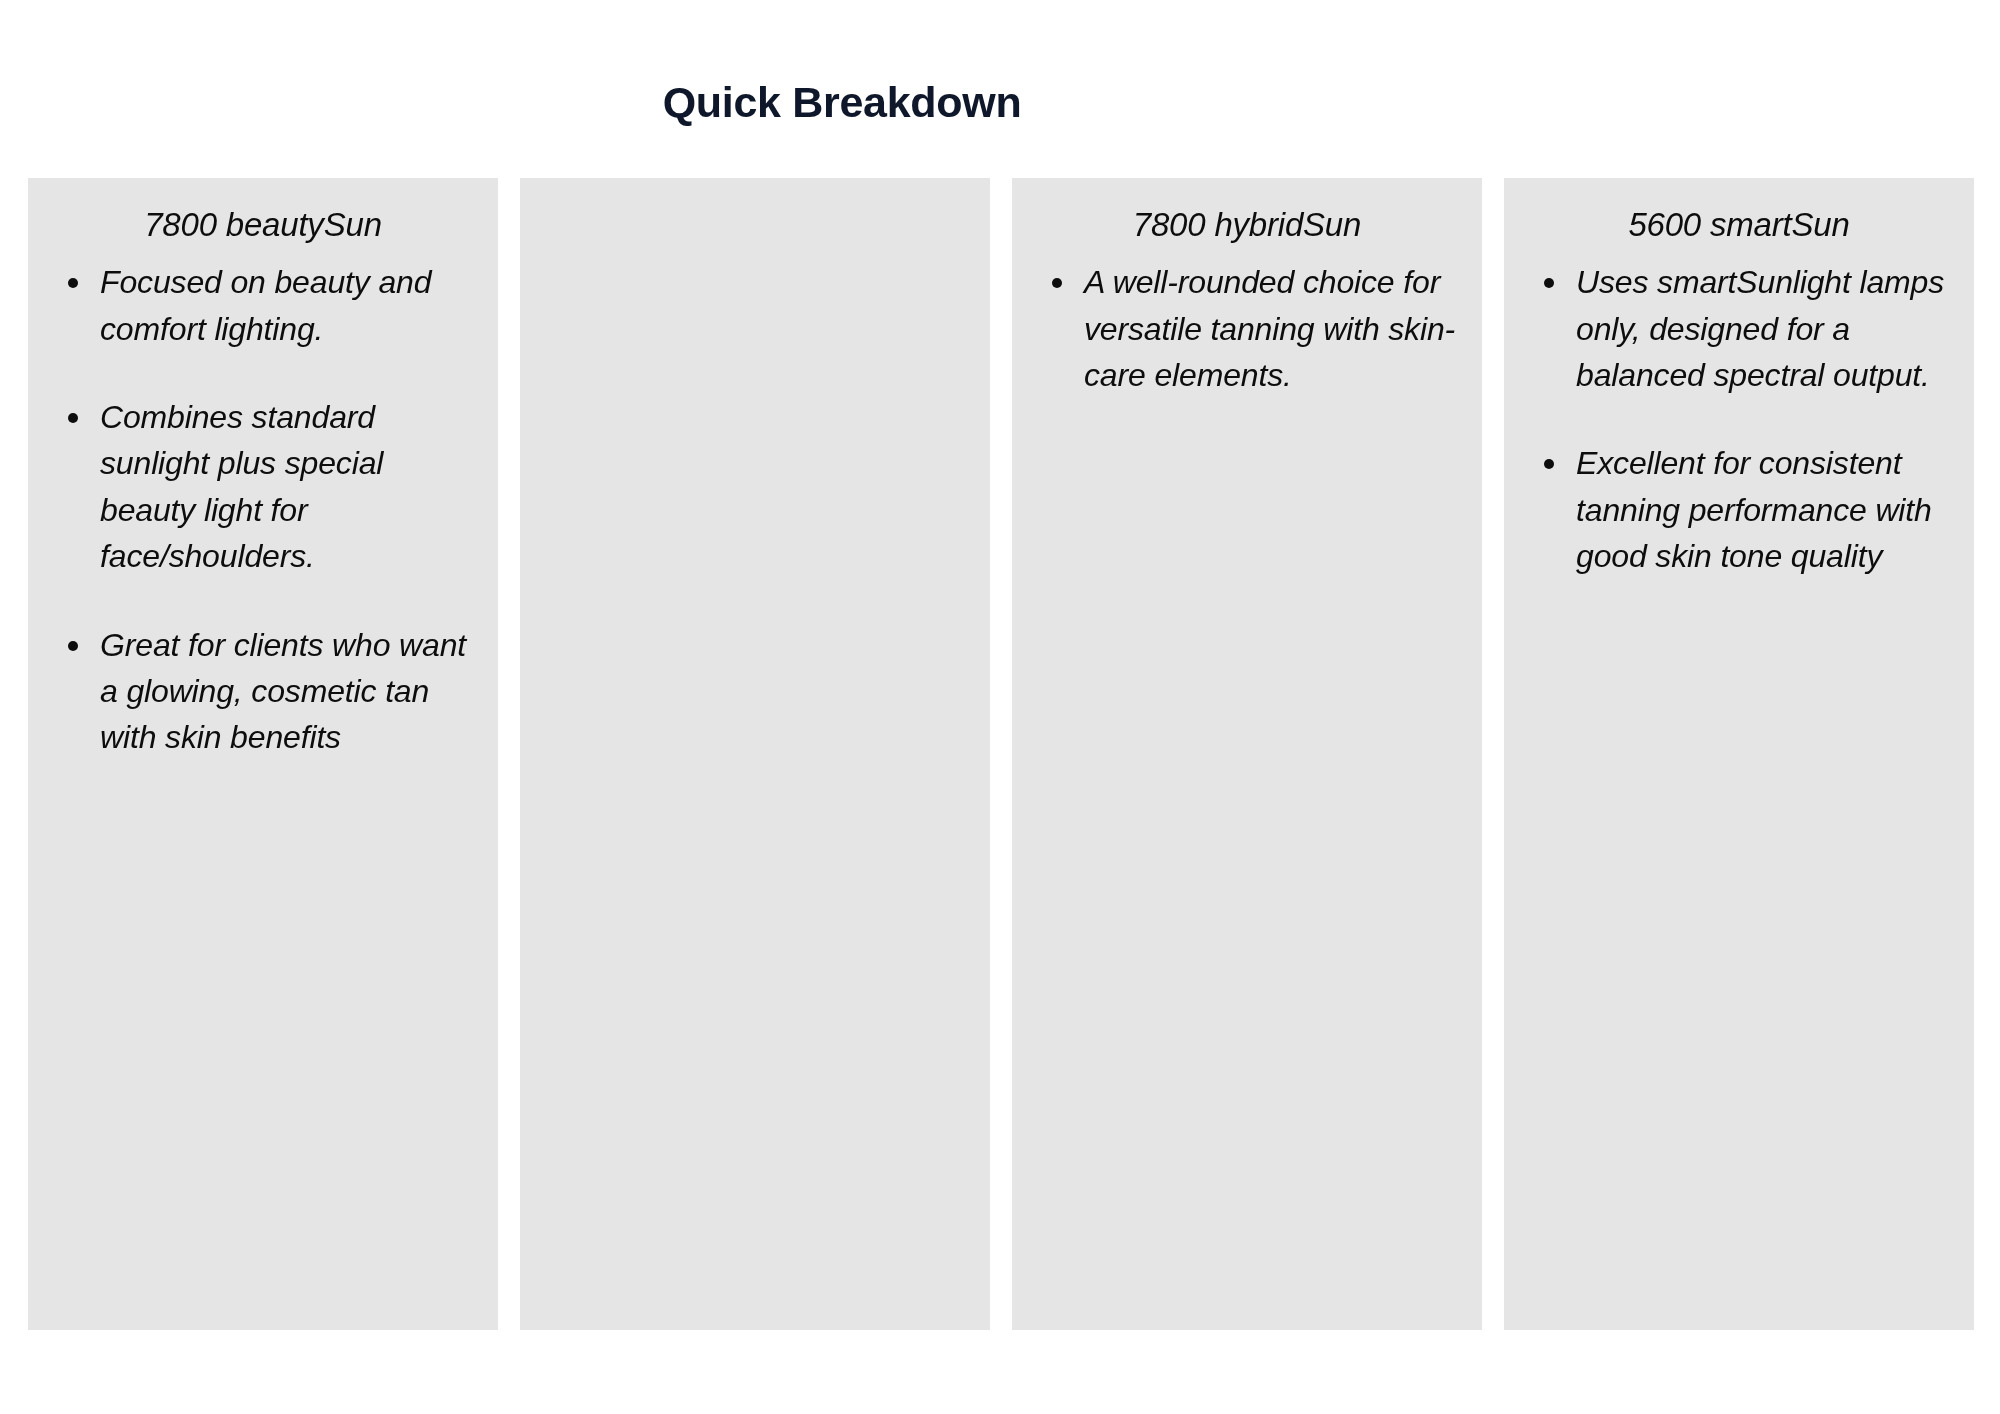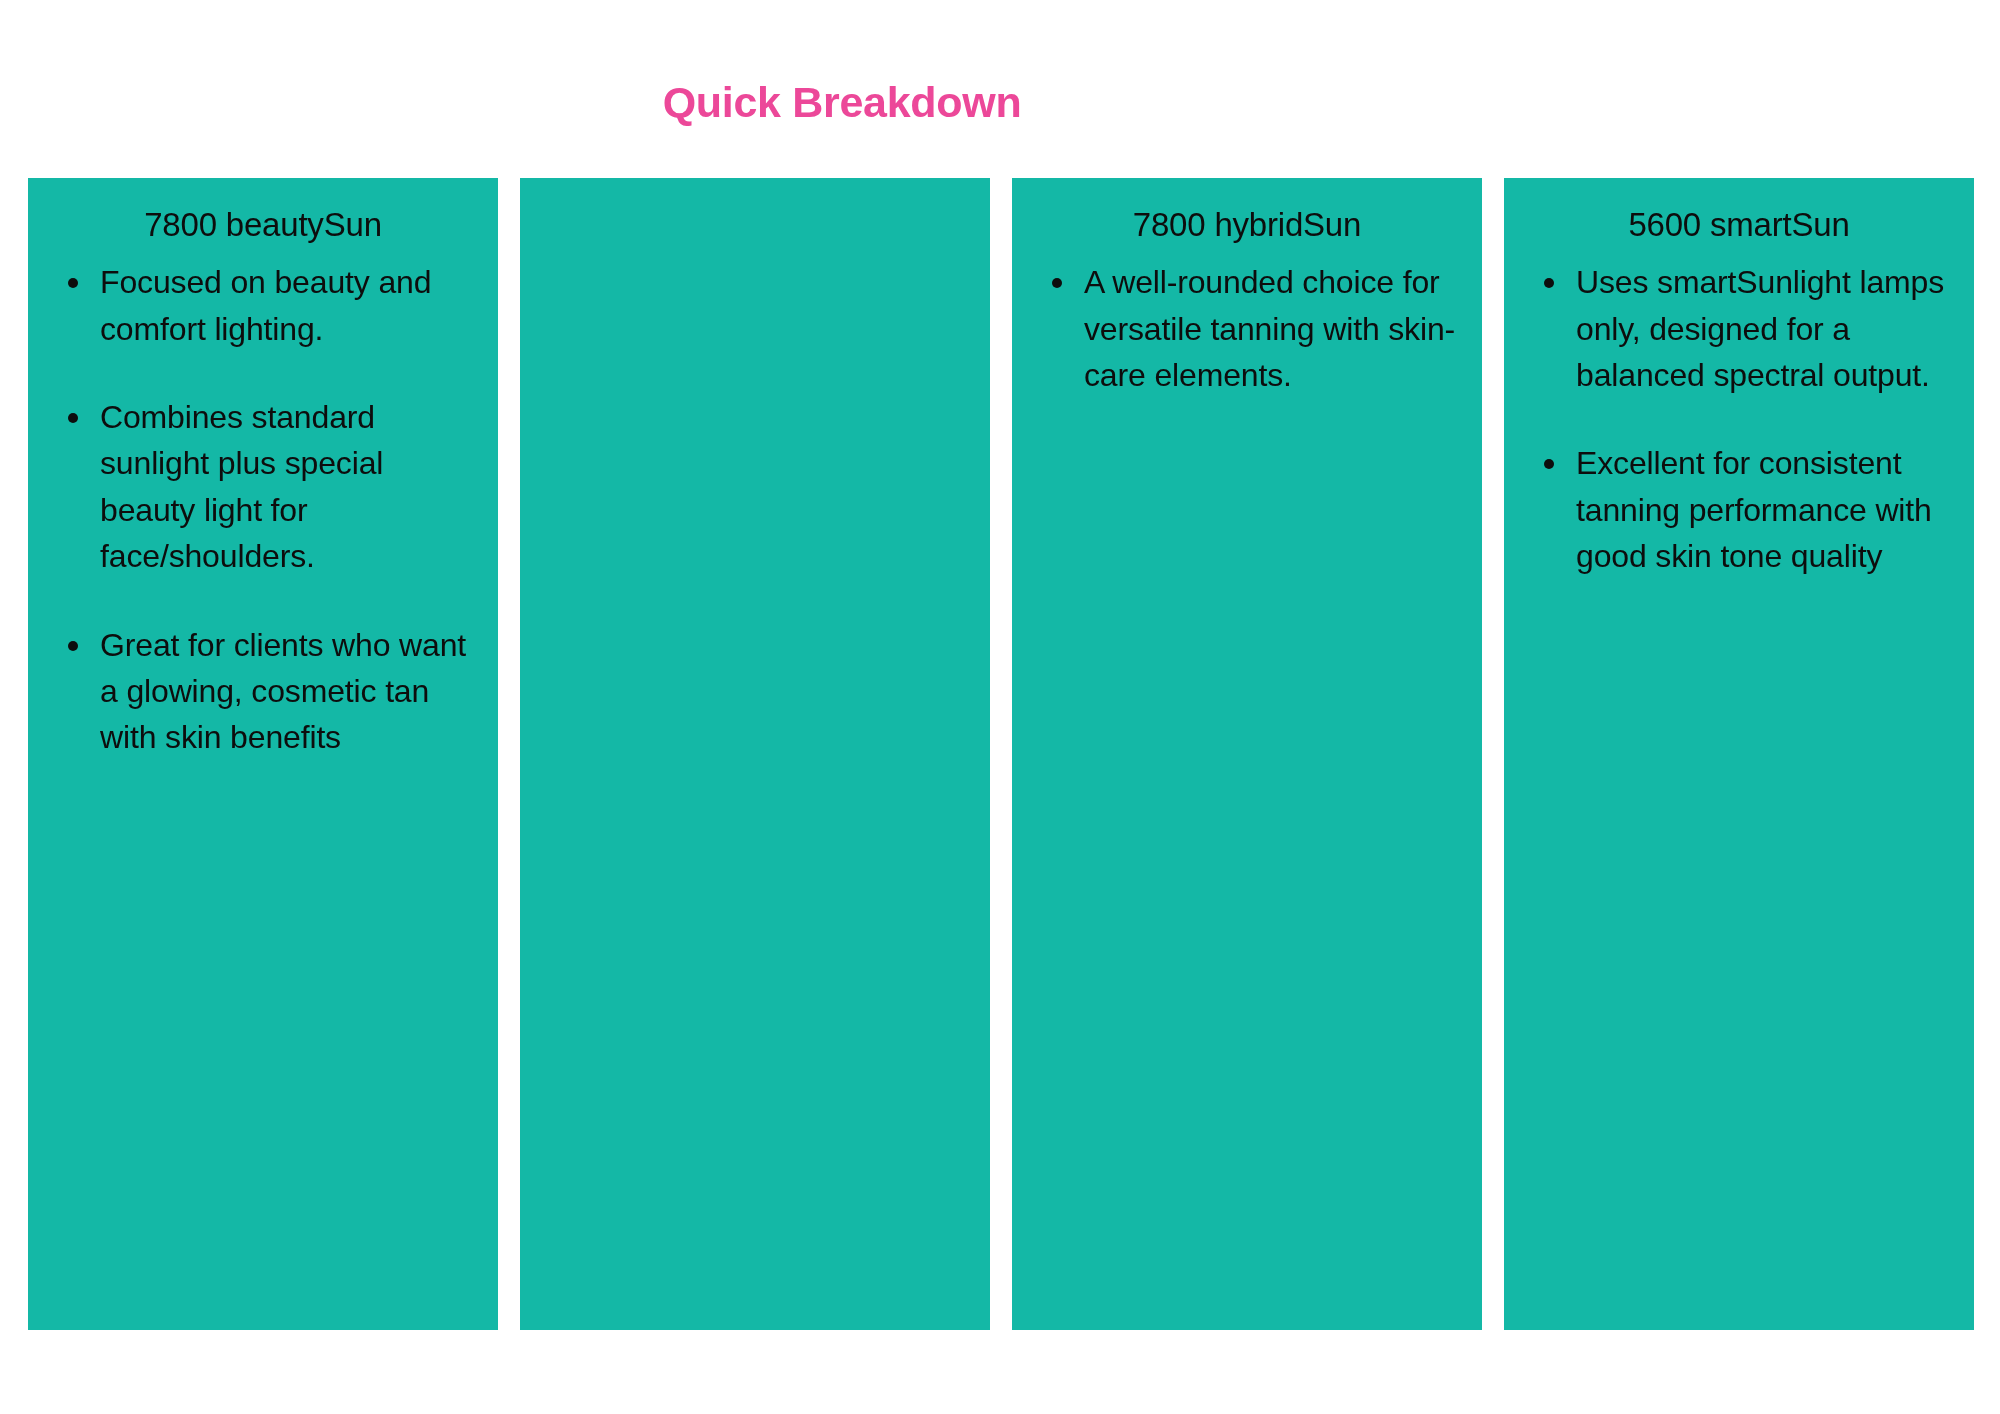--- a/index.html
+++ b/index.html
@@ -23,40 +23,41 @@
   }
   .page-title {
     position: absolute;
     top: 78px;
     left: 0;
     width: 1684px;
     text-align: center;
     font-size: 43px;
     font-weight: bold;
     letter-spacing: -0.3px;
-    color: #ec4899;
+    color: #0f172a;
     font-family: "Liberation Sans", sans-serif;
   }
   .cards {
     position: absolute;
     top: 178px;
     left: 28px;
     width: 1946px;
     height: 1152px;
     display: flex;
     flex-direction: row;
     align-items: stretch;
     gap: 22px;
   }
   .card {
-    background: #14b8a6;
+    background: #e5e5e5;
     flex: 1 1 0;
     min-width: 0;
     padding: 26px 12px 20px 12px;
     box-sizing: border-box;
+    font-style: italic;
   }
   .card-title {
     text-align: center;
     font-size: 33px;
     font-weight: 400;
     color: #0d0d0d;
     line-height: 1.25;
     letter-spacing: -0.2px;
     margin: 0 0 14px 0;
     padding: 0 4px;

